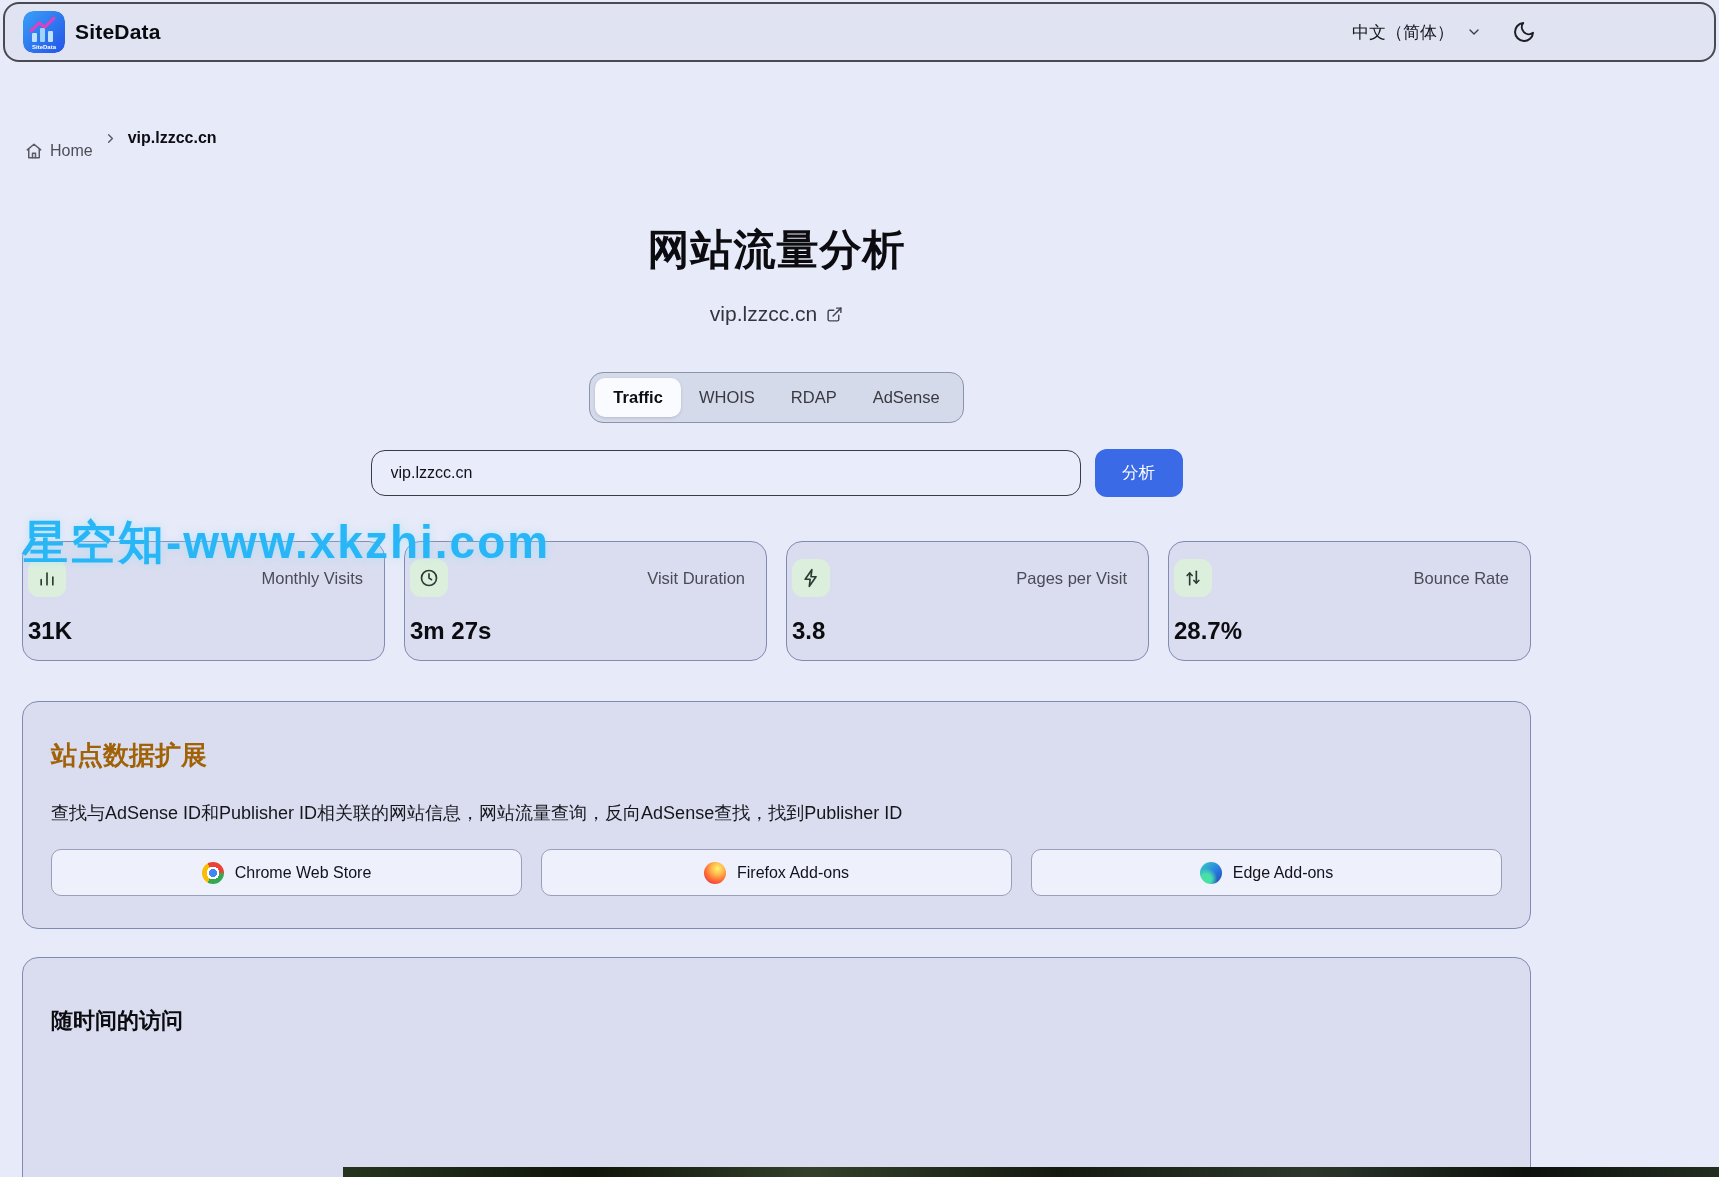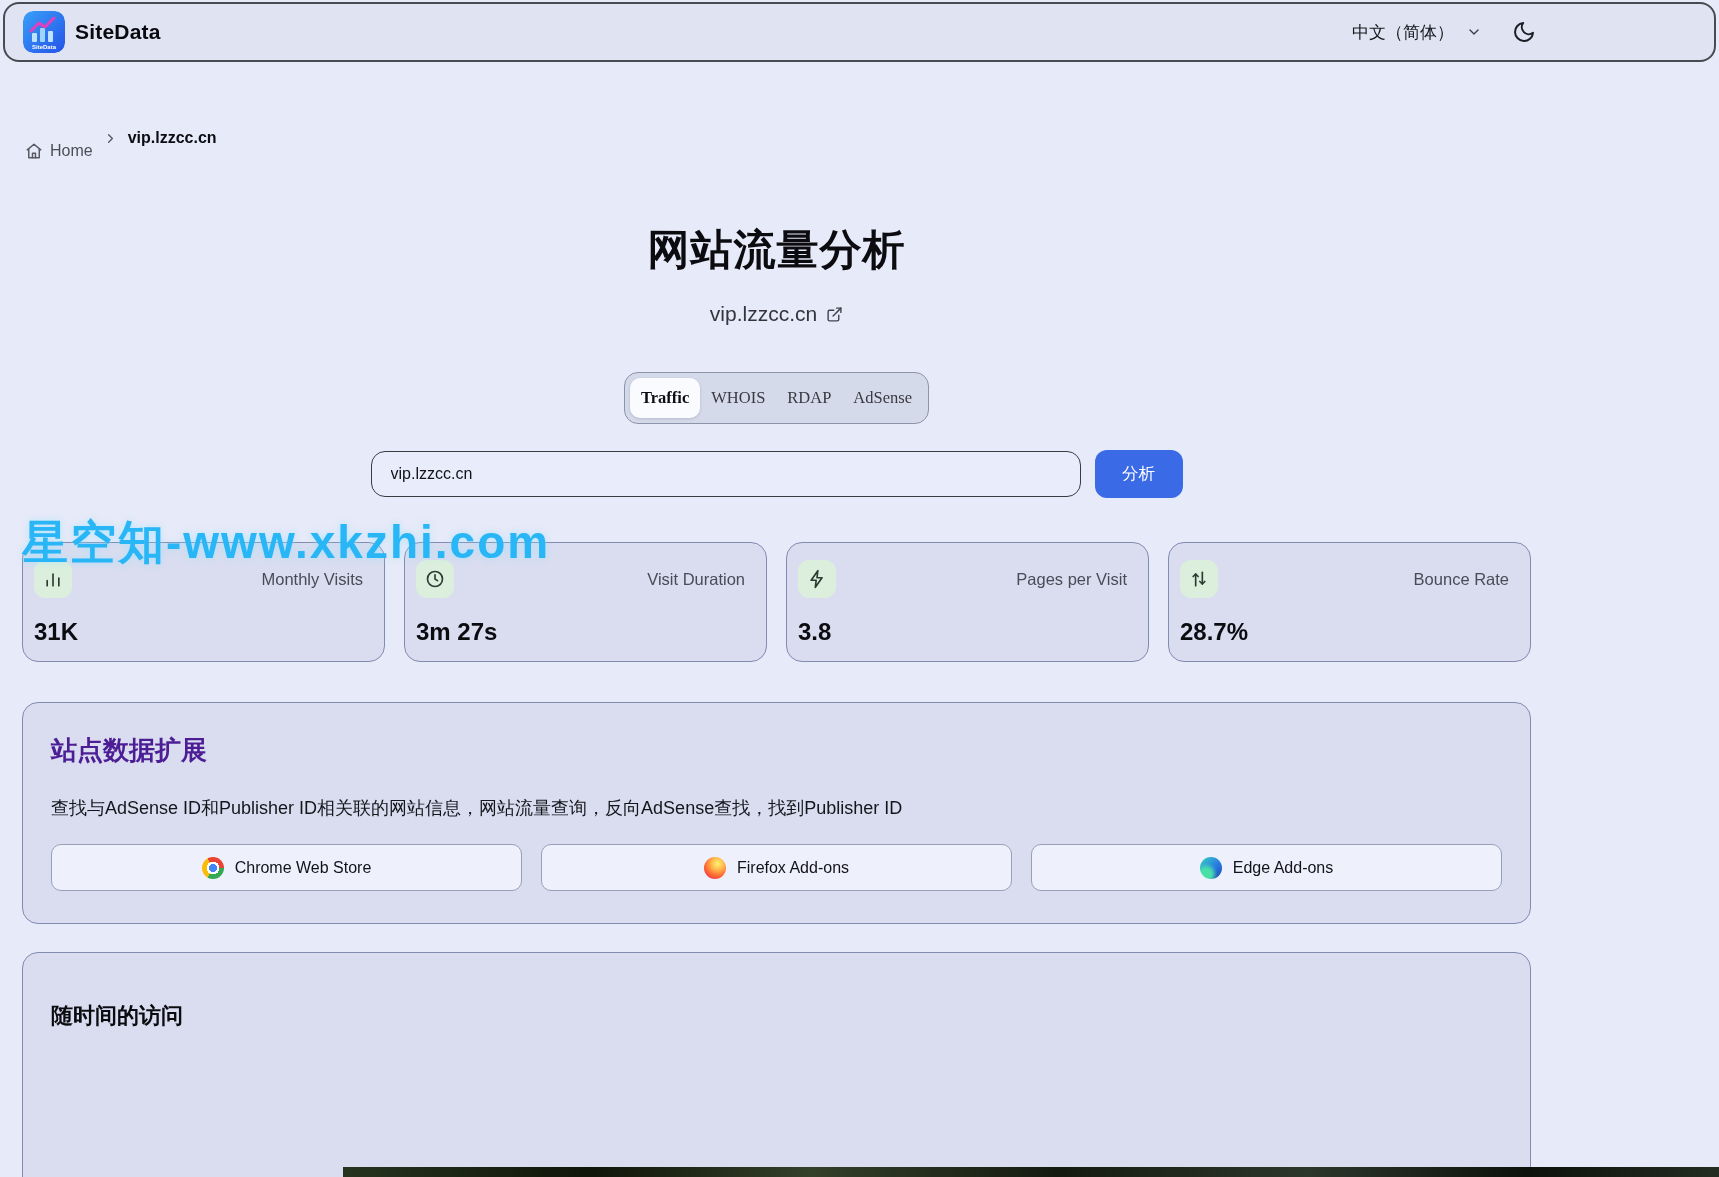--- a/index.html
+++ b/index.html
@@ -43,21 +43,21 @@
   .hero-domain svg { stroke: #44444e; cursor: pointer; }
 
   .tabs-wrap { display: flex; justify-content: center; margin-top: 46px; }
   .tabs {
     display: flex; align-items: center;
     background: #d5daea;
     border: 1.5px solid #8d93a8;
     border-radius: 14px;
     padding: 5px;
   }
-  .tab { padding: 10px 11px; font-size: 16.5px; color: #393941; border-radius: 10px; cursor: pointer; white-space: nowrap; font-family: Liberation Serif, serif; }
+  .tab { padding: 10px 18px; font-size: 16.5px; color: #393941; border-radius: 10px; cursor: pointer; white-space: nowrap; }
   .tab.active { background: #fafbff; font-weight: 700; color: #0c0c12; box-shadow: 0 1px 3px rgba(40,45,80,.18); }
 
   .search-row { display: flex; justify-content: center; align-items: center; gap: 14px; margin-top: 26px; }
   .search-input {
     width: 710px; height: 46px;
     background: #e9ecfa;
     border: 1.5px solid #3b3b43;
     border-radius: 14px;
     padding: 0 19px;
     font-size: 16px; color: #121218;
@@ -82,42 +82,42 @@
     pointer-events: none; z-index: 5; white-space: nowrap;
   }
 
   
   .stats-row { display: flex; gap: 19px; margin-top: 44px; }
   .stat-card {
     flex: 1; height: 120px;
     background: #d9ddef;
     border: 1.5px solid #828bb0;
     border-radius: 16px;
-    padding: 17px 21px 15px 11px;
+    padding: 17px 21px 15px 5px;
     display: flex; flex-direction: column; justify-content: space-between;
   }
   .stat-top { display: flex; align-items: center; justify-content: space-between; }
   .stat-icon-chip {
     width: 38px; height: 38px; border-radius: 11px;
     background: #dcefdd;
     display: flex; align-items: center; justify-content: center;
   }
   .stat-icon-chip svg { stroke: #2c3c34; }
   .stat-label { font-size: 16.5px; color: #4b4b57; }
   .stat-value { font-size: 24px; font-weight: 700; color: #0b0b10; }
 
   
   .section-card {
     background: #d9ddef;
     border: 1.5px solid #828bb0;
     border-radius: 16px;
     margin-top: 40px;
     padding: 30px 28px 32px 28px;
   }
-  .section-title { font-size: 26px; font-weight: 700; color: #4c1d95; }
+  .section-title { font-size: 26px; font-weight: 700; color: #a16207; margin-top: 6px; }
   .section-desc { font-size: 18px; color: #15151c; margin-top: 28px; }
   .store-row { display: flex; gap: 19px; margin-top: 24px; }
   .store-btn {
     flex: 1; height: 47px;
     background: #eef0fc;
     border: 1.5px solid #999fb8;
     border-radius: 10px;
     display: flex; align-items: center; justify-content: center; gap: 11px;
     font-size: 16px; color: #121218; cursor: pointer;
     font-family: "Liberation Sans", sans-serif;

